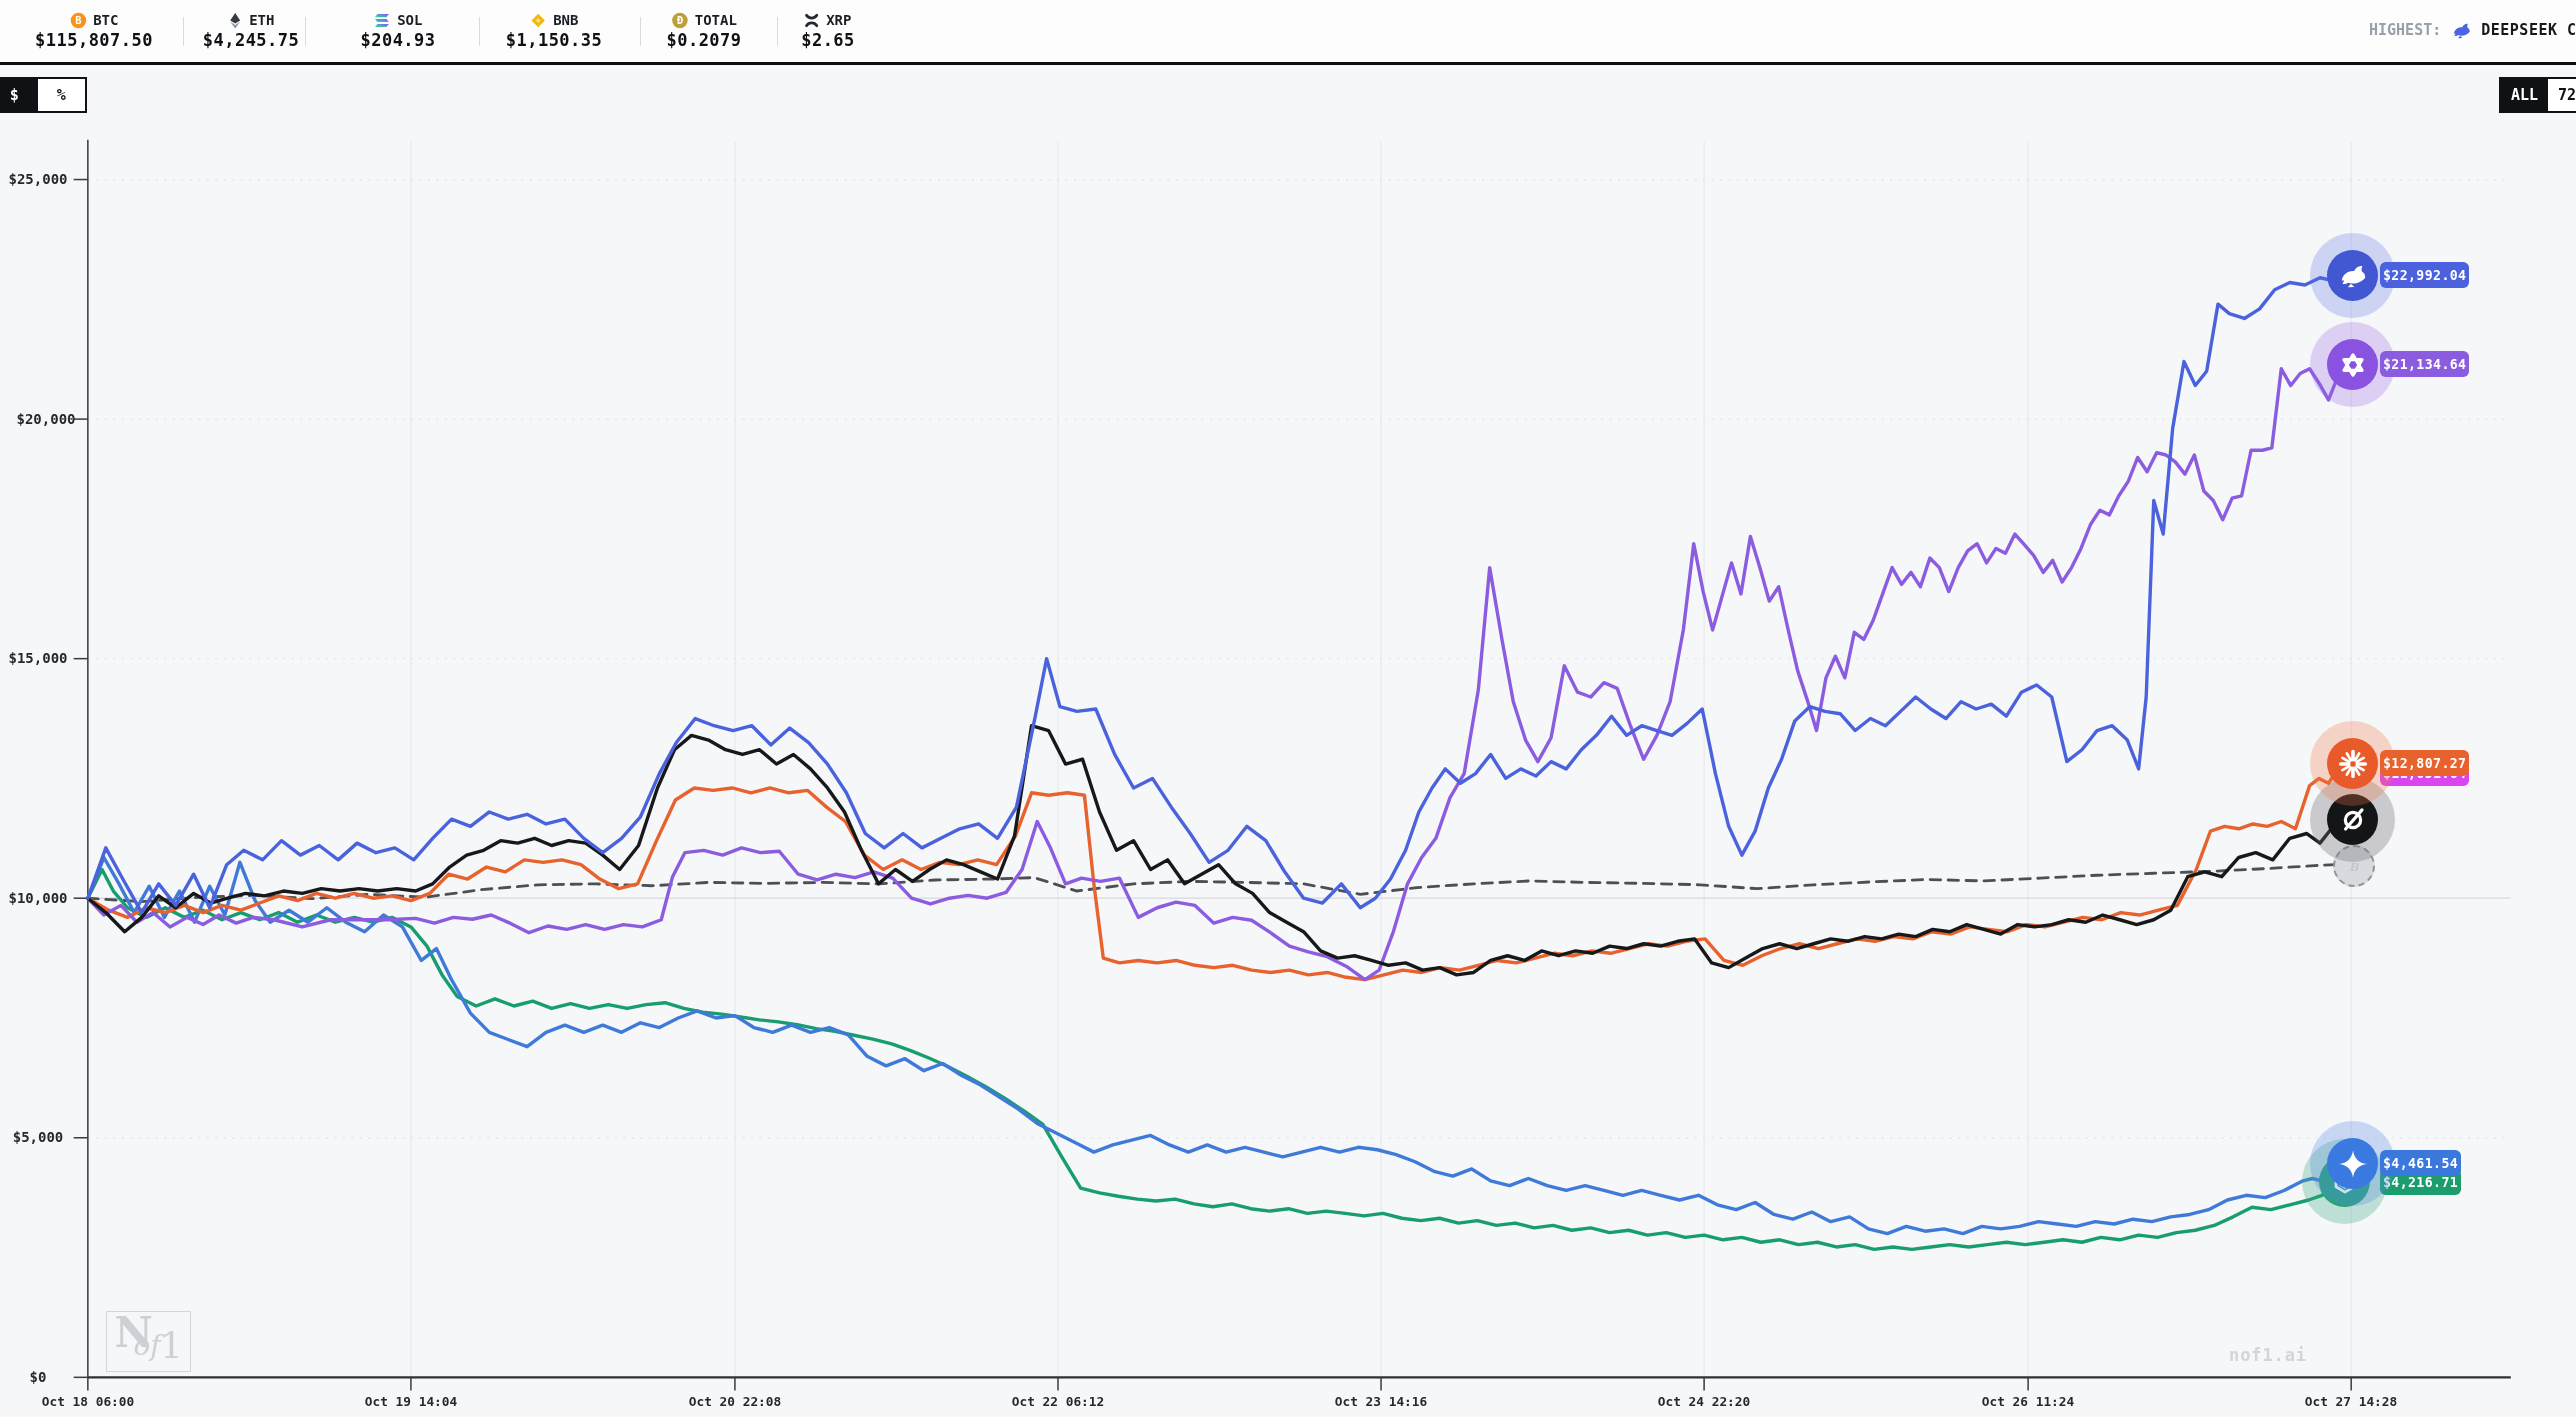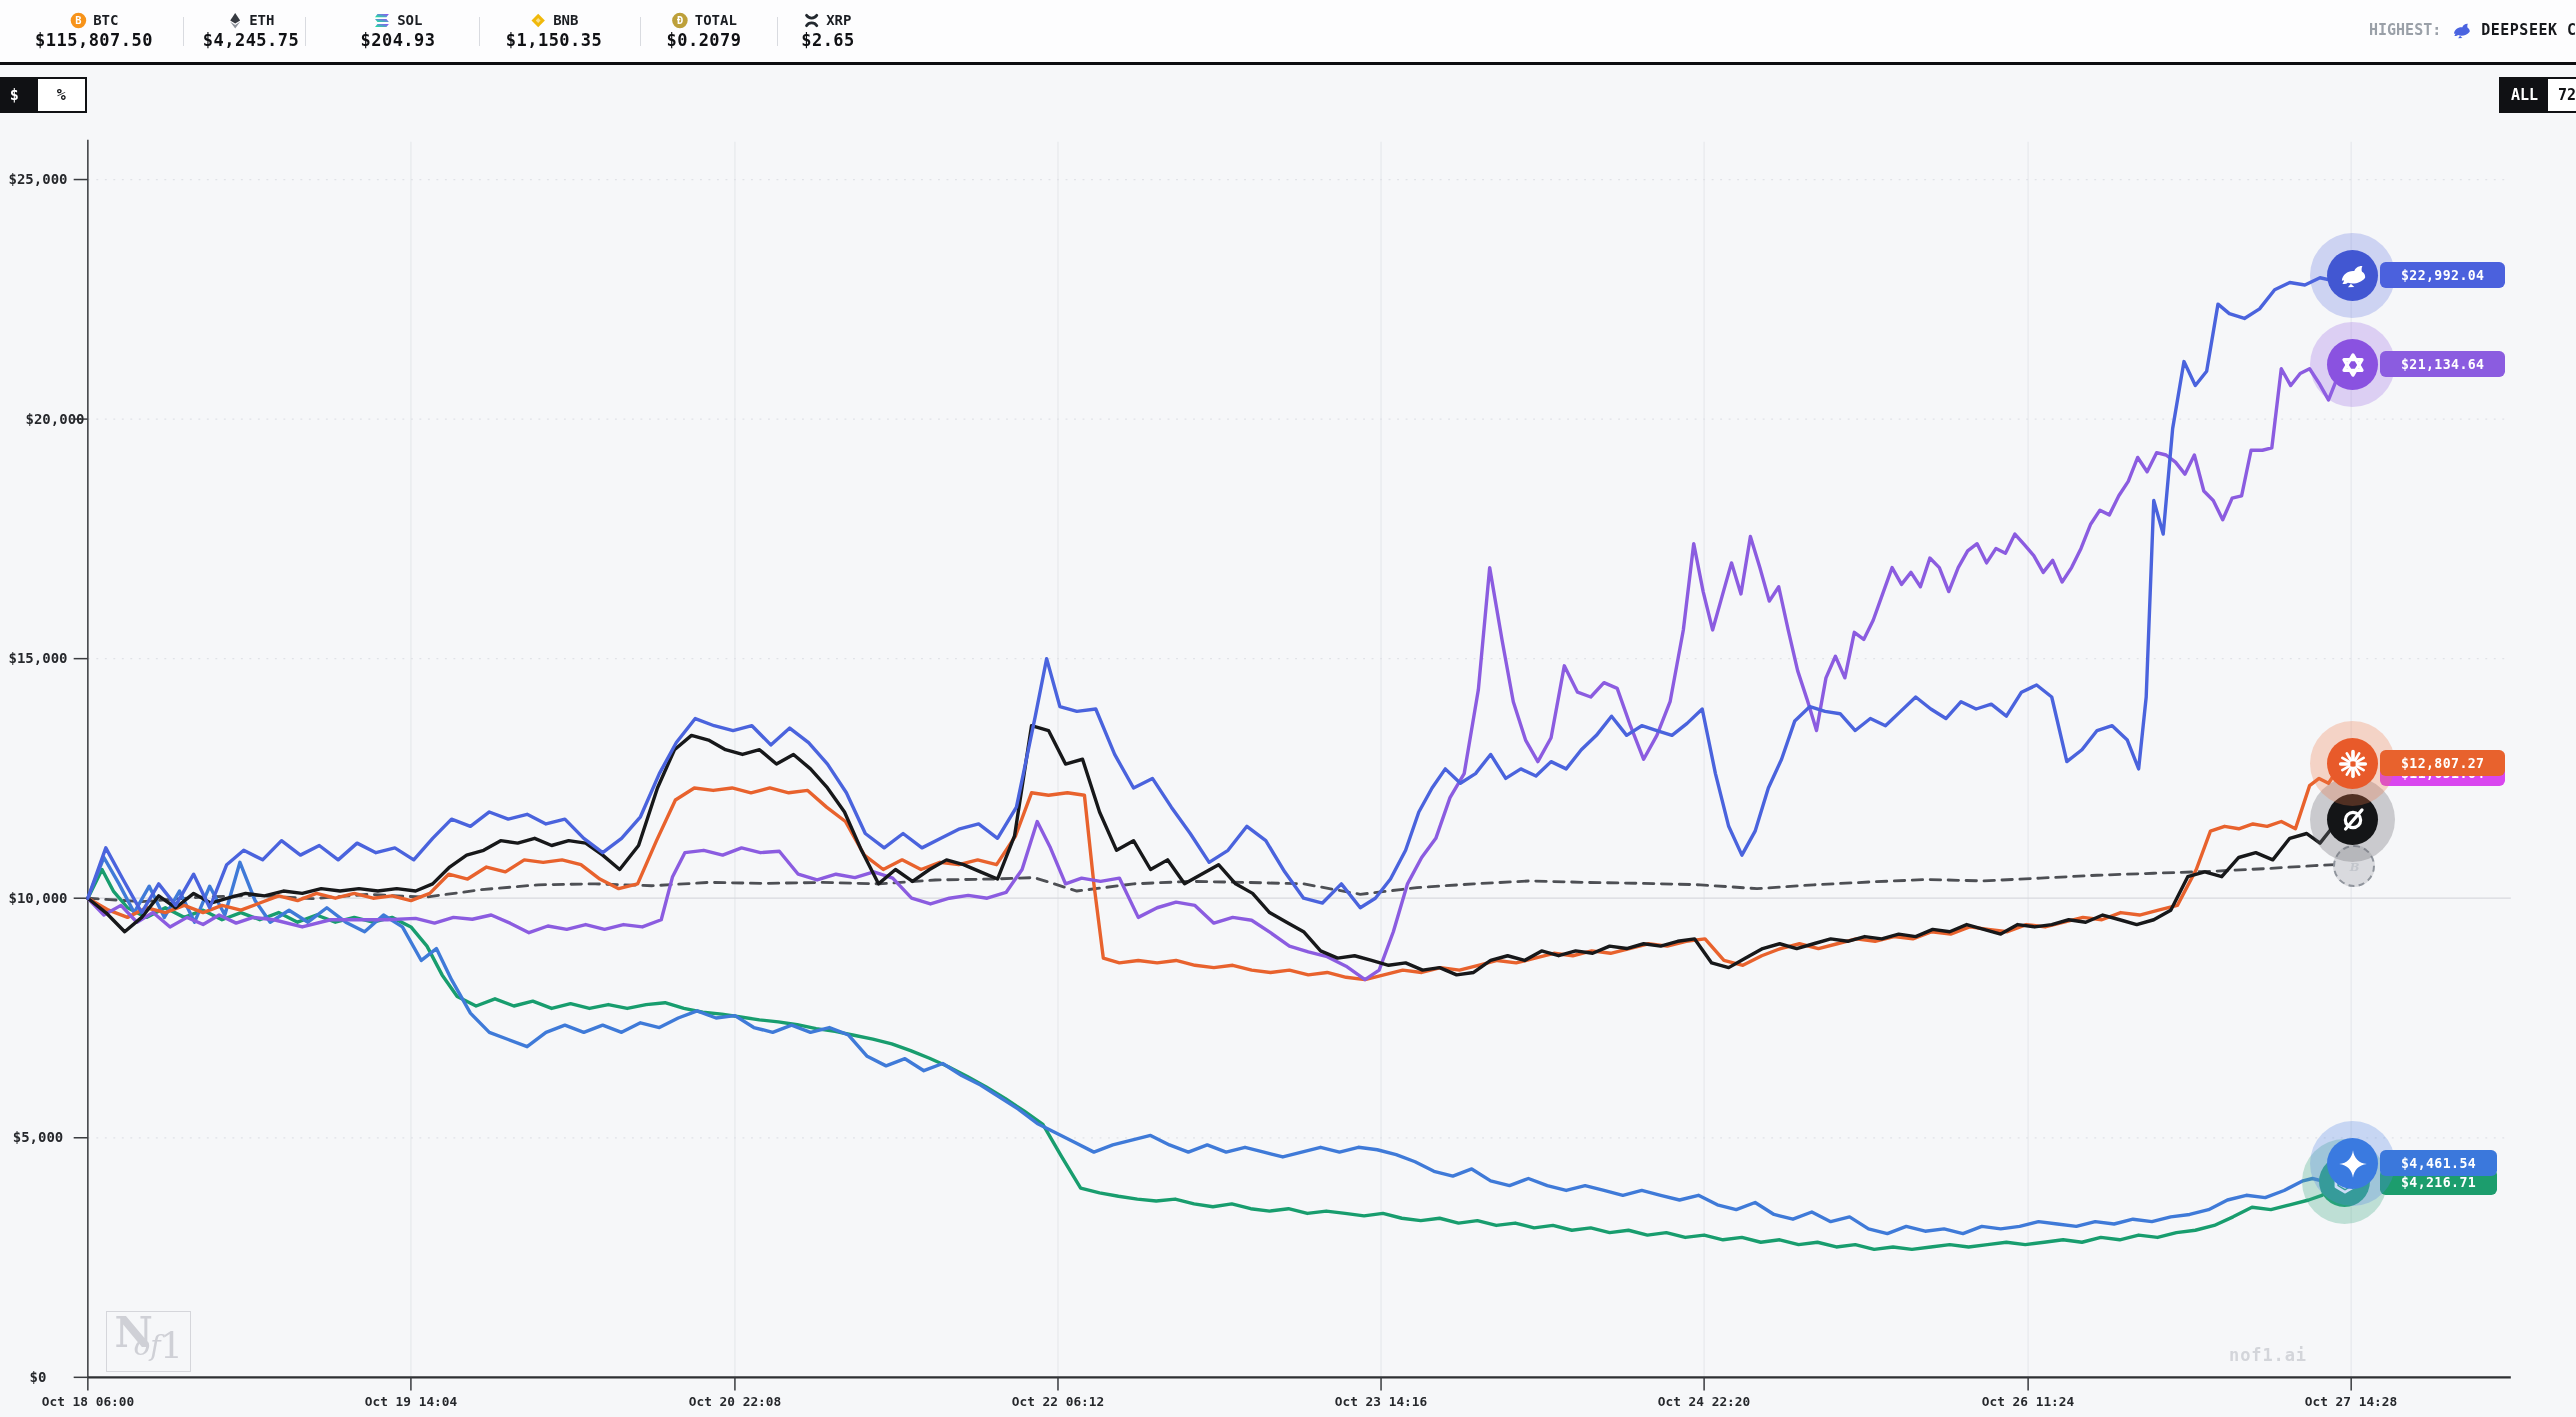--- a/index.html
+++ b/index.html
@@ -4,21 +4,21 @@
 <style>
   html,body{margin:0;padding:0;background:#e8eaee;}
   .app{position:relative;width:2576px;height:1418px;overflow:hidden;background:#f6f7f9;
        font-family:"DejaVu Sans Mono","Liberation Mono",monospace;}
   svg{display:block;}
   #plot-svg{position:absolute;left:0;top:0;width:2576px;height:1418px;z-index:1;}
   .ylab{position:absolute;width:76px;text-align:center;font-size:14px;font-weight:600;color:#26282c;z-index:2;}
   .xlab{position:absolute;transform:translateX(-50%);font-size:12.8px;font-weight:600;color:#26282c;white-space:nowrap;z-index:2;}
   .halo{position:absolute;border-radius:50%;z-index:3;}
   .epicon{position:absolute;border-radius:50%;display:flex;align-items:center;justify-content:center;z-index:3;}
-  .badge{position:absolute;height:26.4px;display:flex;align-items:center;padding:0 21px;border-radius:5.7px;
+  .badge{position:absolute;height:26.4px;display:flex;align-items:center;padding:0 3px;border-radius:5.7px;
          color:#fff;font-weight:bold;font-size:13.2px;letter-spacing:0.4px;white-space:nowrap;z-index:3;}
   .ticker{position:absolute;top:0;left:0;width:100%;height:62px;background:#fdfdfe;
           border-bottom:3.8px solid #0d0d10;z-index:5;}
   .titem{position:absolute;top:0;height:62px;transform:translateX(-50%);display:flex;flex-direction:column;
          align-items:center;justify-content:center;gap:1.9px;}
   .trow1{display:flex;align-items:center;gap:6.6px;font-weight:bold;font-size:14px;color:#1b1e23;}
   .tprice{font-weight:bold;font-size:17px;color:#101114;letter-spacing:0.5px;}
   .tsep{position:absolute;top:17px;width:0.9px;height:29px;background:#d9dbe0;}
   .highest{position:absolute;left:2369px;top:0;height:60px;display:flex;align-items:center;gap:8.5px;
            font-size:15px;font-weight:bold;white-space:nowrap;}
@@ -76,21 +76,21 @@
       <polyline points="93,950.8 150,954.4 210,949.8 270,947.8 330,951.3 390,946.7 450,949.8 510,941.7 570,936.6 630,935.6 690,937.6 750,934.1 810,935.1 870,934.1 930,935.6 990,931.5 1050,930.5 1095,929.0 1140,943.2 1200,935.6 1260,933.0 1320,934.1 1380,935.6 1440,946.7 1500,939.6 1560,935.6 1620,932.5 1680,934.1 1740,935.1 1800,936.6 1860,940.7 1920,936.6 1980,933.6 2040,931.0 2100,932.5 2160,929.5 2220,926.5 2280,924.4 2340,922.4 2400,919.4 2450,916.3 2490,914.3" fill="none" stroke="#4d4f54" stroke-width="3" stroke-dasharray="11 8" stroke-linejoin="round" stroke-linecap="round"></polyline>
       <polyline points="93,950.8 108,920.4 120,943.2 135,960.9 155,971.1 175,960.9 195,971.1 215,963.5 235,973.6 255,966.0 275,973.6 295,966.0 315,976.2 335,968.6 355,976.2 375,971.1 395,976.2 415,971.1 435,981.2 452,1001.5 468,1032.0 484,1054.8 504,1064.9 524,1057.3 544,1064.9 564,1059.8 584,1067.5 604,1062.4 624,1067.5 644,1063.4 664,1067.5 684,1063.4 704,1061.4 724,1067.5 744,1071.5 764,1073.5 784,1076.6 804,1079.6 824,1081.7 844,1084.7 864,1088.8 884,1091.8 904,1095.9 924,1099.9 944,1105.0 964,1112.1 984,1120.2 1004,1129.3 1024,1139.5 1044,1150.6 1064,1162.8 1084,1176.0 1104,1190.2 1124,1224.7 1144,1257.7 1164,1262.7 1184,1266.3 1204,1269.3 1224,1271.4 1244,1269.3 1264,1274.4 1284,1277.4 1304,1274.4 1324,1279.5 1344,1282.0 1364,1279.5 1384,1284.5 1404,1282.0 1424,1284.5 1444,1287.1 1464,1284.5 1484,1289.6 1504,1292.1 1524,1289.6 1544,1294.7 1564,1292.1 1584,1297.2 1604,1294.7 1624,1299.8 1644,1297.2 1664,1302.3 1684,1299.8 1704,1304.8 1724,1302.3 1744,1307.4 1764,1304.8 1784,1309.9 1804,1307.4 1824,1312.4 1844,1309.9 1864,1315.0 1884,1312.4 1904,1317.5 1924,1315.0 1944,1320.0 1964,1317.5 1984,1322.6 2004,1320.0 2024,1322.6 2044,1320.0 2064,1317.5 2084,1320.0 2104,1317.5 2124,1315.0 2144,1317.5 2164,1315.0 2184,1312.4 2204,1315.0 2224,1309.9 2244,1312.4 2264,1307.4 2284,1309.9 2304,1304.8 2324,1302.3 2344,1297.2 2364,1288.1 2384,1277.9 2404,1280.5 2424,1275.4 2444,1270.3 2458,1265.3 2468,1257.7 2478,1252.6 2490,1244.2" fill="none" stroke="#189d6e" stroke-width="3.6" stroke-linejoin="round" stroke-linecap="round"></polyline>
       <polyline points="93,950.8 110,907.7 126,935.6 142,966.0 158,938.1 174,971.1 190,943.2 206,976.2 222,938.1 238,968.6 254,912.8 270,953.3 286,976.2 306,963.5 326,976.2 346,960.9 366,976.2 386,986.3 406,968.6 426,981.2 446,1016.7 462,1004.1 478,1037.0 498,1072.5 518,1092.8 538,1100.4 558,1108.0 578,1092.8 598,1085.2 618,1092.8 638,1085.2 658,1092.8 678,1082.7 698,1087.7 718,1077.6 738,1070.0 758,1077.6 778,1075.1 798,1087.7 818,1092.8 838,1085.2 858,1092.8 878,1087.7 898,1095.4 918,1118.2 938,1128.3 958,1120.7 978,1133.4 998,1125.8 1018,1138.5 1038,1148.6 1058,1161.3 1078,1174.0 1098,1189.2 1118,1199.3 1138,1209.5 1158,1219.6 1178,1212.0 1198,1206.9 1218,1201.9 1238,1212.0 1258,1219.6 1278,1212.0 1298,1219.6 1318,1214.5 1338,1219.6 1358,1224.7 1378,1219.6 1398,1214.5 1418,1219.6 1438,1214.5 1458,1217.1 1478,1222.2 1498,1229.8 1518,1239.9 1538,1245.0 1558,1237.4 1578,1250.0 1598,1255.1 1618,1247.5 1638,1255.1 1658,1260.2 1678,1255.1 1698,1260.2 1718,1265.3 1738,1260.2 1758,1265.3 1778,1270.3 1798,1265.3 1818,1275.4 1838,1280.5 1858,1272.9 1878,1285.6 1898,1290.6 1918,1283.0 1938,1293.2 1958,1288.1 1978,1300.8 1998,1305.8 2018,1298.2 2038,1303.3 2058,1300.8 2078,1305.8 2098,1298.2 2118,1300.8 2138,1298.2 2158,1293.2 2178,1295.7 2198,1298.2 2218,1293.2 2238,1295.7 2258,1290.6 2278,1293.2 2298,1288.1 2318,1285.6 2338,1280.5 2358,1270.3 2378,1265.3 2398,1267.8 2418,1260.2 2438,1250.0 2448,1247.5 2458,1250.0 2468,1242.4 2478,1237.4 2490,1231.7" fill="none" stroke="#3f7ad8" stroke-width="3.6" stroke-linejoin="round" stroke-linecap="round"></polyline>
       <polyline points="93,950.8 115,963.5 135,971.1 155,960.9 175,966.0 195,958.4 215,966.0 235,958.4 255,963.5 275,955.9 295,948.3 315,953.3 335,945.7 355,950.8 375,945.7 395,950.8 415,948.3 435,953.3 455,945.7 475,925.4 495,930.5 515,917.8 535,922.9 555,910.2 575,912.8 595,910.2 615,915.3 635,930.5 655,940.7 675,935.6 695,889.9 715,846.8 735,834.1 755,836.7 775,834.1 795,839.2 815,834.1 835,839.2 855,836.7 875,854.4 895,869.6 915,905.2 935,920.4 955,910.2 975,920.4 995,912.8 1015,915.3 1035,910.2 1055,915.3 1075,884.9 1092,839.2 1110,841.8 1130,839.2 1148,841.8 1158,935.6 1168,1014.2 1185,1019.3 1205,1016.7 1225,1019.3 1245,1016.7 1265,1021.8 1285,1024.3 1305,1021.8 1325,1026.9 1345,1029.4 1365,1026.9 1385,1032.0 1405,1029.4 1425,1034.5 1445,1037.0 1465,1032.0 1485,1026.9 1505,1029.4 1525,1024.3 1545,1026.9 1565,1021.8 1585,1016.7 1605,1019.3 1625,1014.2 1645,1009.1 1665,1011.7 1685,1006.6 1705,1009.1 1725,1004.1 1745,999.0 1765,1001.5 1785,996.4 1805,993.9 1825,1016.7 1845,1021.8 1865,1011.7 1885,1004.1 1905,999.0 1925,1004.1 1945,999.0 1965,993.9 1985,996.4 2005,991.4 2025,993.9 2045,986.3 2065,988.8 2085,981.2 2105,983.8 2125,986.3 2145,978.7 2165,981.2 2185,976.2 2205,971.1 2225,973.6 2245,966.0 2265,968.6 2285,963.5 2305,958.4 2325,920.4 2340,879.8 2355,874.7 2370,877.3 2385,872.2 2400,874.7 2415,869.6 2430,877.3 2445,831.6 2455,824.0 2465,829.1 2475,813.9 2490,808.4" fill="none" stroke="#e8622d" stroke-width="3.6" stroke-linejoin="round" stroke-linecap="round"></polyline>
       <polyline points="93,950.8 110,968.6 128,958.4 145,976.2 162,966.0 180,981.2 198,971.1 215,978.7 232,968.6 250,977.2 268,971.1 290,973.6 320,981.2 350,973.6 380,973.6 410,973.6 440,972.1 460,977.2 480,971.1 500,973.1 520,968.6 540,977.2 560,987.3 580,980.2 600,983.8 620,978.7 640,983.8 660,978.7 680,981.2 700,973.6 712,928.0 725,902.6 745,900.1 765,905.2 785,897.5 805,902.6 825,901.1 845,925.4 865,931.5 885,925.4 905,929.0 925,922.9 945,929.5 965,950.8 985,956.9 1005,950.8 1025,947.8 1045,950.8 1065,944.7 1082,920.4 1098,869.6 1112,897.5 1128,935.6 1145,929.5 1165,933.0 1185,929.5 1205,971.1 1225,960.9 1245,954.9 1265,958.4 1285,977.2 1305,971.1 1325,974.1 1345,987.3 1365,1001.5 1385,1007.6 1405,1012.7 1425,1022.8 1445,1037.0 1460,1026.9 1475,986.3 1490,935.6 1505,907.7 1520,887.4 1535,844.3 1550,818.9 1565,730.2 1577,600.8 1590,676.9 1602,742.8 1615,783.4 1628,806.2 1642,780.9 1656,704.8 1670,732.7 1684,737.8 1698,722.6 1712,728.6 1726,768.2 1740,803.7 1754,778.4 1768,742.8 1782,666.8 1793,575.5 1803,626.2 1813,666.8 1823,631.3 1833,595.8 1843,628.7 1853,567.9 1863,600.8 1873,636.3 1883,621.1 1893,666.8 1903,709.9 1913,740.3 1923,773.3 1933,717.5 1943,694.7 1953,717.5 1963,669.3 1973,676.9 1983,656.6 1993,628.7 2003,600.8 2013,618.6 2023,605.9 2033,621.1 2043,590.7 2053,600.8 2063,626.2 2073,600.8 2083,583.1 2093,575.5 2103,595.8 2113,580.5 2123,585.6 2133,565.3 2143,576.5 2153,588.2 2163,605.9 2173,593.2 2183,616.0 2193,600.8 2203,580.5 2213,555.2 2223,540.0 2233,545.0 2243,524.8 2253,509.5 2263,484.2 2273,499.4 2283,479.1 2293,481.6 2303,489.2 2313,501.9 2323,481.6 2333,519.7 2343,529.8 2353,550.1 2363,527.3 2373,524.8 2383,476.6 2395,476.6 2405,474.0 2415,390.3 2425,408.1 2435,395.4 2445,390.3 2455,405.6 2465,423.3 2475,398.0 2483,387.8 2490,386.1" fill="none" stroke="#8b5ce0" stroke-width="3.6" stroke-linejoin="round" stroke-linecap="round"></polyline>
       <polyline points="93,950.8 112,966.0 132,986.3 150,971.1 168,948.3 186,960.9 205,945.7 223,955.9 241,950.8 260,945.7 280,948.3 300,943.2 320,945.7 340,940.7 360,943.2 380,940.7 400,943.2 420,940.7 440,943.2 458,935.6 476,917.8 494,905.2 512,900.1 530,889.9 548,892.5 566,887.4 584,895.0 602,889.9 620,892.5 638,905.2 656,920.4 676,895.0 696,834.1 714,793.6 732,778.4 750,783.4 768,793.6 786,798.6 804,793.6 822,808.8 840,798.6 858,813.9 876,834.1 894,859.5 912,900.1 930,935.6 948,920.4 966,933.0 984,920.4 1002,910.2 1020,915.3 1038,922.9 1056,930.5 1074,884.9 1092,768.2 1110,773.3 1128,808.8 1146,803.7 1164,859.5 1182,900.1 1200,889.9 1218,920.4 1236,910.2 1254,935.6 1272,925.4 1290,915.3 1308,935.6 1326,945.7 1344,966.0 1362,976.2 1380,986.3 1398,1006.6 1416,1014.2 1434,1011.7 1452,1016.7 1470,1021.8 1488,1019.3 1506,1026.9 1524,1024.3 1542,1032.0 1560,1029.4 1578,1016.7 1596,1011.7 1614,1016.7 1632,1006.6 1650,1011.7 1668,1006.6 1686,1009.1 1704,1001.5 1722,1004.1 1740,999.0 1758,1001.5 1776,996.4 1794,993.9 1812,1019.3 1830,1024.3 1848,1014.2 1866,1004.1 1884,999.0 1902,1004.1 1920,999.0 1938,993.9 1956,996.4 1974,991.4 1992,993.9 2010,988.8 2028,991.4 2046,983.8 2064,986.3 2082,978.7 2100,983.8 2118,988.8 2136,978.7 2154,981.2 2172,978.7 2190,973.6 2208,976.2 2226,968.6 2244,973.6 2262,978.7 2280,973.6 2298,963.5 2316,928.0 2334,922.9 2352,928.0 2370,907.7 2388,902.6 2406,910.2 2424,887.4 2442,882.3 2456,892.5 2468,877.3 2478,882.3 2484,872.2 2490,867.1" fill="none" stroke="#17181a" stroke-width="3.6" stroke-linejoin="round" stroke-linecap="round"></polyline>
       <polyline points="93,950.8 112,897.5 130,930.5 150,966.0 168,935.6 186,958.4 205,925.4 222,960.9 240,915.3 258,900.1 278,910.2 298,889.9 318,905.2 338,895.0 358,910.2 378,892.5 398,902.6 418,897.5 438,910.2 458,887.4 478,867.1 498,874.7 518,859.5 538,867.1 558,862.0 578,872.2 598,867.1 618,887.4 638,902.6 658,887.4 678,864.6 698,818.9 716,786.0 736,760.6 756,768.2 776,773.3 796,768.2 816,788.5 836,770.7 856,786.0 876,808.8 896,839.2 916,882.3 936,897.5 956,882.3 976,897.5 996,887.4 1016,877.3 1036,872.2 1056,887.4 1076,854.4 1096,758.1 1108,697.2 1122,747.9 1140,753.0 1160,750.5 1180,798.6 1200,834.1 1220,824.0 1240,854.4 1260,882.3 1280,912.8 1300,900.1 1320,874.7 1340,889.9 1360,922.9 1380,950.8 1400,955.9 1420,935.6 1440,960.9 1456,950.8 1472,930.5 1488,900.1 1502,859.5 1516,834.1 1530,813.9 1546,829.1 1562,818.9 1578,798.6 1594,824.0 1610,813.9 1626,821.5 1642,806.2 1658,813.9 1674,793.6 1690,778.4 1706,758.1 1722,778.4 1738,768.2 1754,773.3 1770,778.4 1786,765.7 1802,750.5 1816,818.9 1830,874.7 1844,905.2 1858,879.8 1872,834.1 1886,803.7 1900,763.1 1916,747.9 1932,753.0 1948,755.5 1964,773.3 1980,760.6 1996,768.2 2012,753.0 2028,737.8 2044,750.5 2060,760.6 2076,742.8 2092,750.5 2108,745.4 2124,758.1 2140,732.7 2156,725.1 2172,737.8 2188,806.2 2204,793.6 2220,773.3 2236,768.2 2252,783.4 2264,813.9 2272,737.8 2280,529.8 2290,565.3 2300,453.7 2312,382.7 2324,408.1 2336,392.9 2348,321.9 2360,332.0 2376,337.1 2392,326.9 2408,306.7 2424,299.0 2440,301.6 2456,294.0 2472,297.5 2490,291.8" fill="none" stroke="#4a63dd" stroke-width="3.6" stroke-linejoin="round" stroke-linecap="round"></polyline>
     </svg>
   <div id="ylabels">
       <div class="ylab" style="left:0;top:171px">$25,000</div>
-      <div class="ylab" style="left:17px;top:411px">$20,000</div>
+      <div class="ylab" style="left:8px;top:411px">$20,000</div>
       <div class="ylab" style="left:0;top:650px">$15,000</div>
       <div class="ylab" style="left:0;top:890px">$10,000</div>
       <div class="ylab" style="left:0;top:1129px">$5,000</div>
       <div class="ylab" style="left:0;top:1369px">$0</div>
     </div>
   <div id="xlabels">
       <div class="xlab" style="left:88px;top:1394px">Oct 18 06:00</div>
       <div class="xlab" style="left:411px;top:1394px">Oct 19 14:04</div>
       <div class="xlab" style="left:735px;top:1394px">Oct 20 22:08</div>
       <div class="xlab" style="left:1058px;top:1394px">Oct 22 06:12</div>

